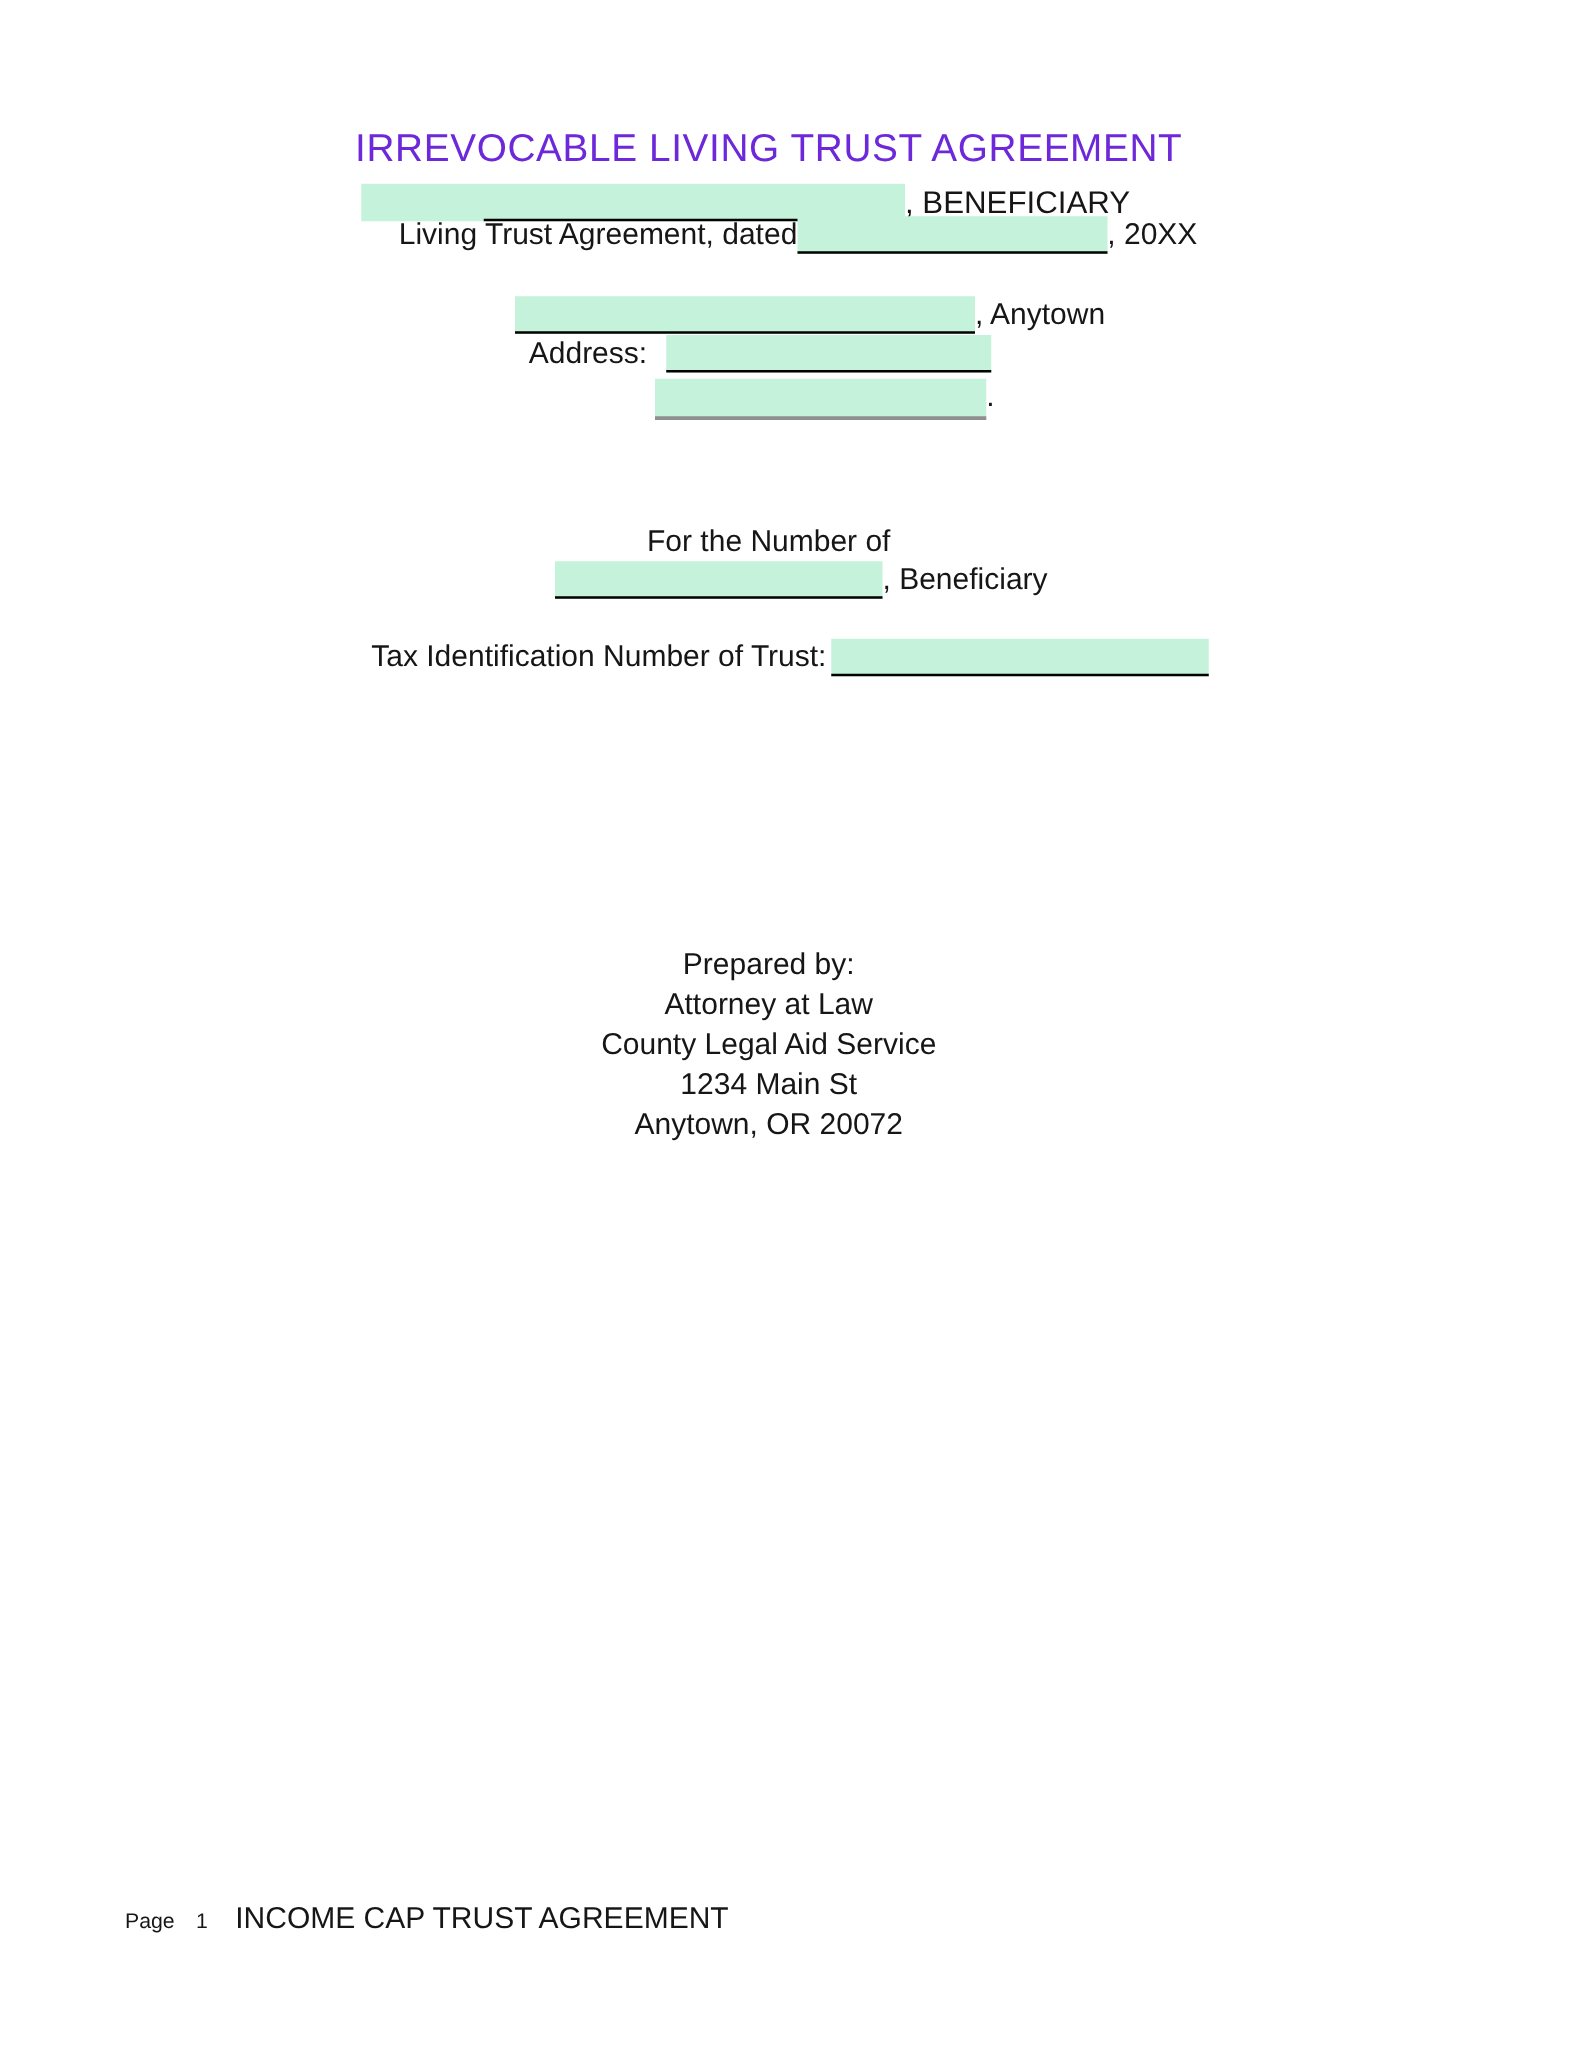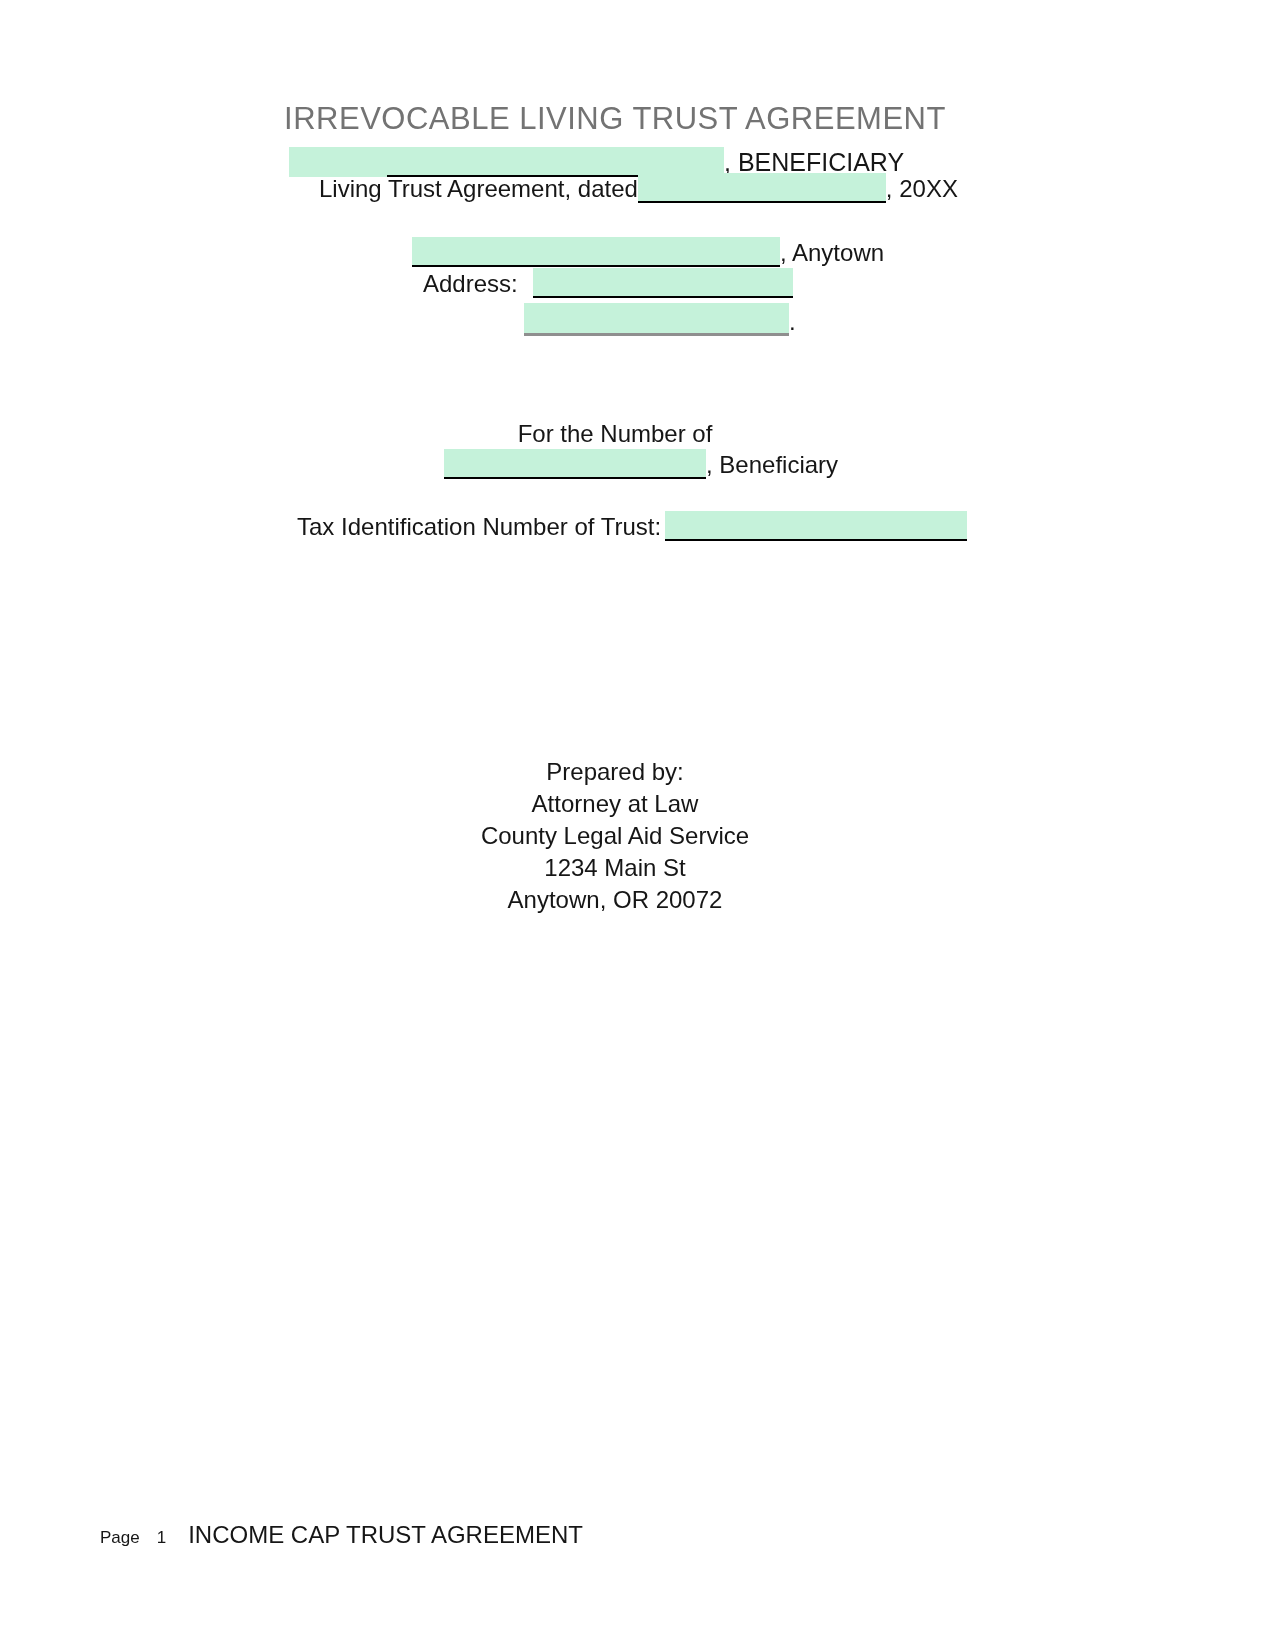--- a/index.html
+++ b/index.html
@@ -12,33 +12,33 @@
   .page {
     position: relative;
     width: 1275px;
     height: 1649px;
     background: #ffffff;
     overflow: hidden;
   }
   .row {
     position: absolute;
     display: flex;
-    align-items: flex-end;
+    align-items: flex-start;
     white-space: nowrap;
     padding-left: 34px;
   }
   .centered {
     position: absolute;
     left: 0;
     width: 1230px;
     text-align: center;
   }
   .doc-title {
     font-size: 31px;
-    color: #737373;
+    color: #6d28d9;
     letter-spacing: 0.5px;
   }
   .txt {
     font-size: 24px;
     line-height: 29px;
   }
   .txt-lg {
     font-size: 25px;
     line-height: 30px;
   }

